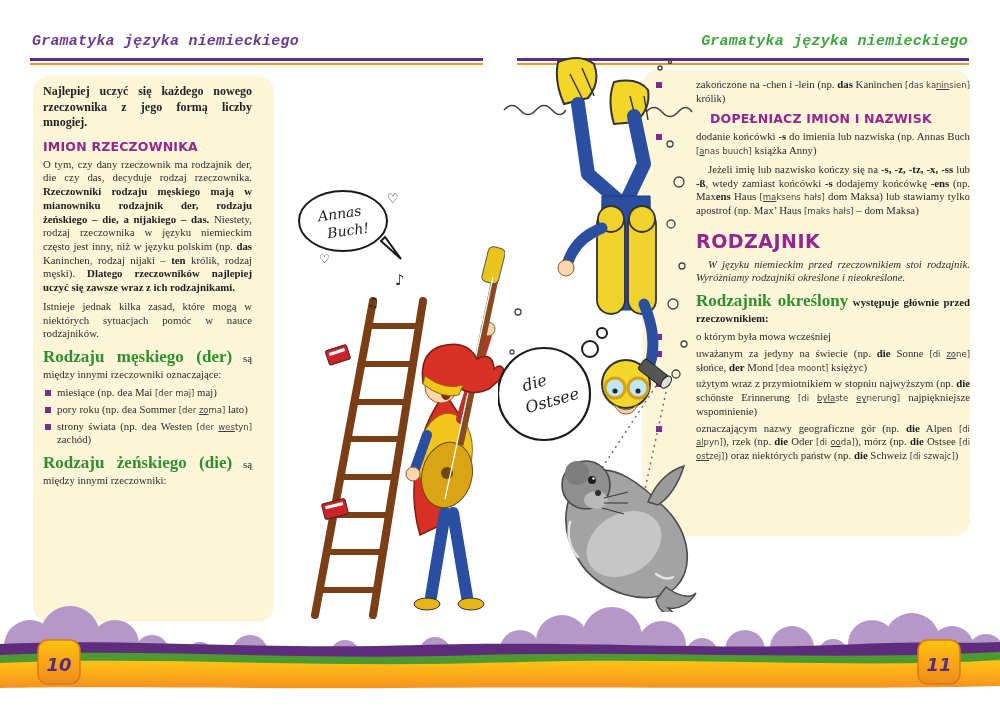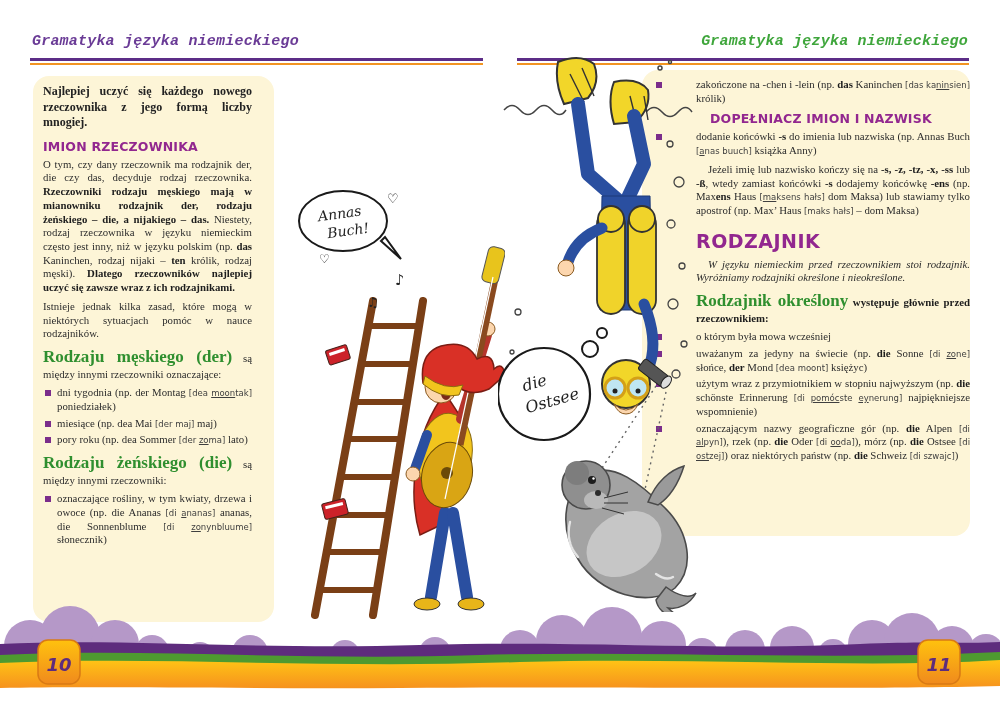--- a/index.html
+++ b/index.html
@@ -58,28 +58,27 @@
   <div class="rule-o" style="left:517px;width:452px;"></div>
 
   <div class="panel panel-left">
     <p class="intro">Najlepiej uczyć się każdego nowego rzeczownika z jego formą liczby mnogiej.</p>
     <div class="sect">IMION RZECZOWNIKA</div>
     <p class="bt">O tym, czy dany rzeczownik ma rodzajnik der, die czy das, decyduje rodzaj rzeczownika. <b>Rzeczowniki rodzaju męskiego mają w mianowniku rodzajnik der, rodzaju żeńskiego – die, a nijakiego – das.</b> Niestety, rodzaj rzeczownika w języku niemieckim często jest inny, niż w języku polskim (np. <b>das</b> Kaninchen, rodzaj nijaki – <b>ten</b> królik, rodzaj męski). <b>Dlatego rzeczowników najlepiej uczyć się zawsze wraz z ich rodzajnikami.</b></p>
     <p class="bt">Istnieje jednak kilka zasad, które mogą w niektórych sytuacjach pomóc w nauce rodzajników.</p>
 
     <p class="bt"><span class="gh">Rodzaju męskiego (der)</span> są między innymi rzeczowniki oznaczające:</p>
     <ul class="blist">
-      <li>dni tygodnia (np. der Montag <span class="tr">[dea <u>moon</u>tak]</span> poniedziałek)</li>
       <li>miesiące (np. dea Mai <span class="tr">[der maj]</span> maj)</li>
       <li>pory roku (np. dea Sommer <span class="tr">[der <u>zo</u>ma]</span> lato)</li>
+      <li>strony świata (np. dea Westen <span class="tr">[der <u>wes</u>tyn]</span> zachód)</li>
     </ul>
 
     <p class="bt"><span class="gh">Rodzaju żeńskiego (die)</span> są między innymi rzeczowniki:</p>
     <ul class="blist">
-      <li>oznaczające rośliny, w tym kwiaty, drzewa i owoce (np. die Ananas <span class="tr">[di <u>a</u>nanas]</span> ananas, die Sonnenblume <span class="tr">[di <u>zo</u>nynbluume]</span> słonecznik)</li>
     </ul>
 
   </div>
 
   <svg class="illu" style="left:295px;top:183px;" width="210" height="440" viewBox="0 0 210 440">
 
     <g stroke="#7a3f16" stroke-linecap="round">
       <line x1="78" y1="118" x2="20" y2="432" stroke-width="8"></line>
       <line x1="128" y1="118" x2="78" y2="432" stroke-width="8"></line>
       <g stroke-width="6">
@@ -155,21 +154,21 @@
       <li>dodanie końcówki <b>-s</b> do imienia lub nazwiska (np. Annas Buch <span class="tr">[<u>a</u>nas buuch]</span> książka Anny)</li>
     </ul>
     <p class="bt indent">Jeżeli imię lub nazwisko kończy się na <b>-s, -z, -tz, -x, -ss</b> lub <b>-ß</b>, wtedy zamiast końcówki <b>-s</b> dodajemy końcówkę <b>-ens</b> (np. Max<b>ens</b> Haus <span class="tr">[<u>ma</u>ksens hałs]</span> dom Maksa) lub stawiamy tylko apostrof (np. Max’ Haus <span class="tr">[maks hałs]</span> – dom Maksa)</p>
 
     <div class="bigsect">RODZAJNIK</div>
     <p class="bt indent mL46">W języku niemieckim przed rzeczownikiem stoi rodzajnik. Wyróżniamy rodzajniki określone i nieokreślone.</p>
     <p class="bt mL20"><span class="gh">Rodzajnik określony</span> <b>występuje głównie przed rzeczownikiem:</b></p>
     <ul class="blist mL10">
       <li>o którym była mowa wcześniej</li>
       <li>uważanym za jedyny na świecie (np. <b>die</b> Sonne <span class="tr">[di <u>zo</u>ne]</span> słońce, <b>der</b> Mond <span class="tr">[dea moont]</span> księżyc)</li>
-      <li>użytym wraz z przymiotnikiem w stopniu najwyższym (np. <b>die</b> schönste Erinnerung <span class="tr">[di <u>pomóc</u>ste <u>ey</u>nerung]</span> najpiękniejsze wspomnienie)</li>
+      <li>użytym wraz z przymiotnikiem w stopniu najwyższym (np. <b>die</b> schönste Erinnerung <span class="tr">[di <u>była</u>ste <u>ey</u>nerung]</span> najpiękniejsze wspomnienie)</li>
       <li>oznaczającym nazwy geograficzne gór (np. <b>die</b> Alpen <span class="tr">[di <u>al</u>pyn]</span>), rzek (np. <b>die</b> Oder <span class="tr">[di <u>oo</u>da]</span>), mórz (np. <b>die</b> Ostsee <span class="tr">[di <u>ost</u>zej]</span>) oraz niektórych państw (np. <b>die</b> Schweiz <span class="tr">[di szwajc]</span>)</li>
     </ul>
   </div>
 
   <svg class="illu" style="left:498px;top:52px;" width="200" height="560" viewBox="0 0 200 560">
 
     <g stroke="#444" stroke-width="1.5" fill="none">
       <path d="M6,58 q8,-9 16,0 t16,0 t16,0 t14,0"></path>
       <path d="M148,60 q8,-9 16,0 t16,0 t14,0"></path>
       <circle cx="162" cy="16" r="2"></circle>

